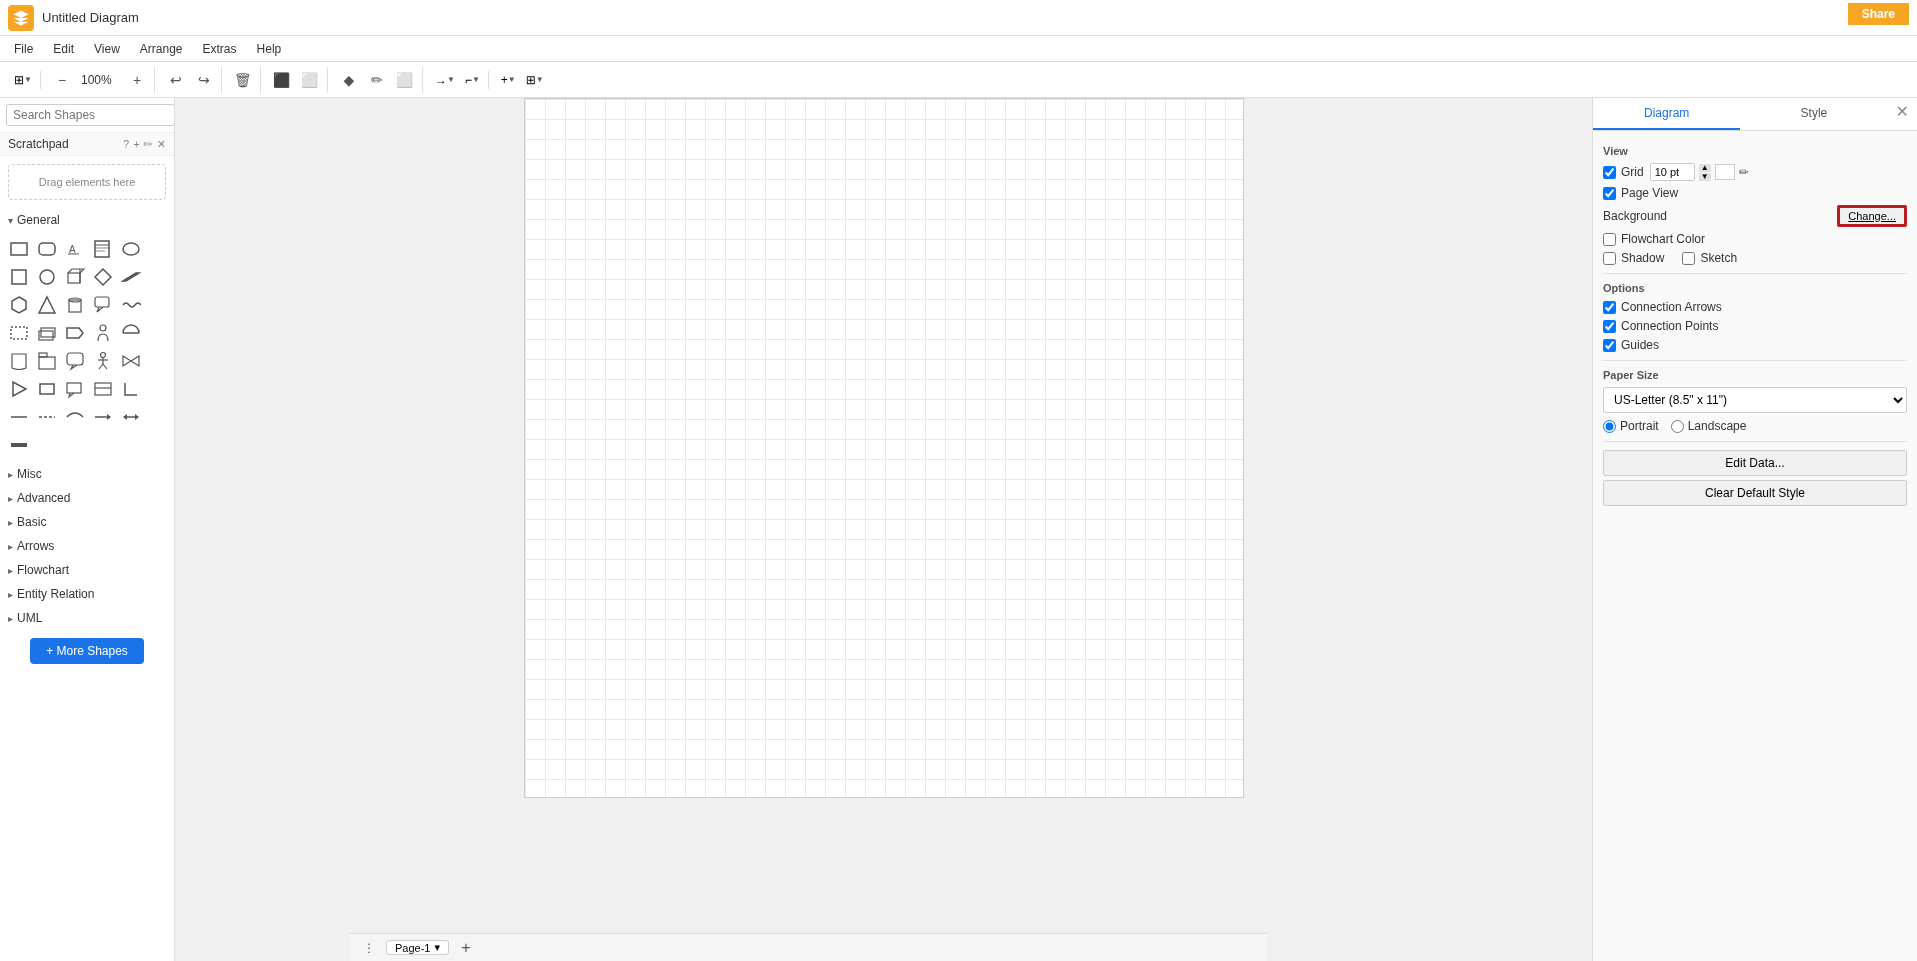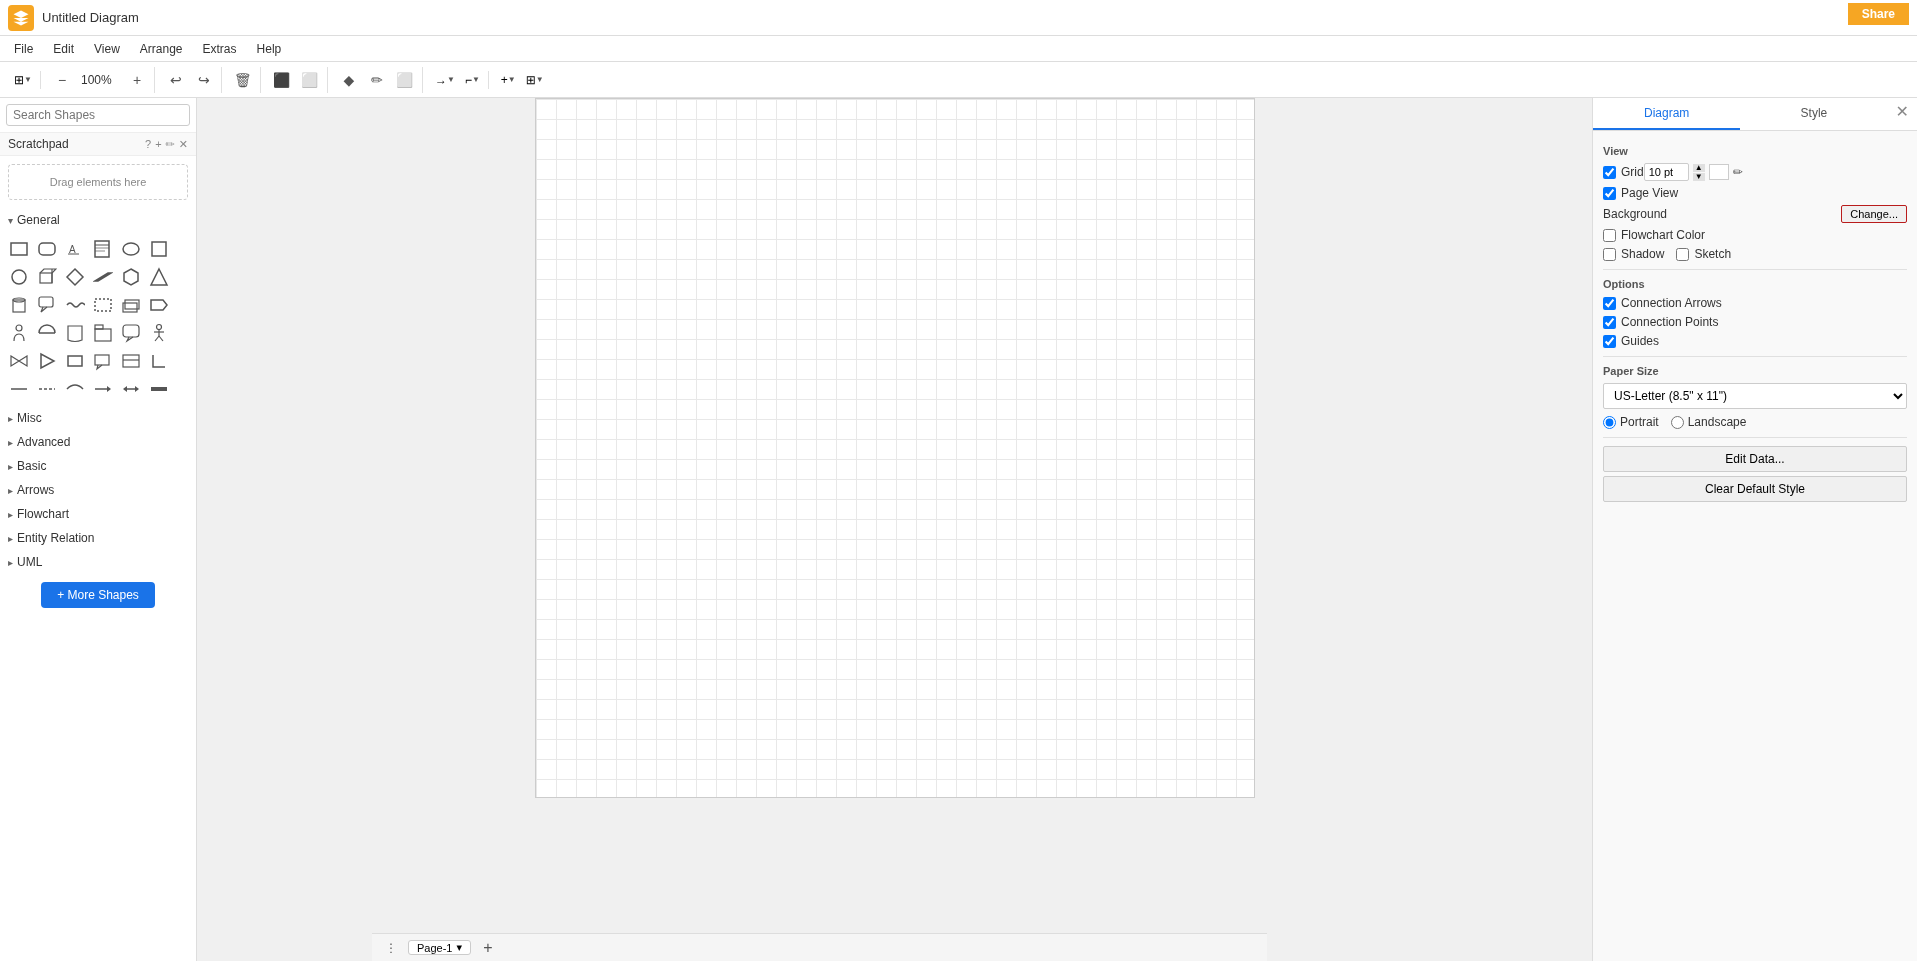--- a/index.html
+++ b/index.html
@@ -76,21 +76,21 @@
     .toolbar-btn-with-arrow { display: flex; align-items: center; cursor: pointer; padding: 2px 4px; border-radius: 3px; }
     .arrow-down { font-size: 8px; color: #555; }
     .zoom-control { display: flex; align-items: center; gap: 2px; padding: 0 4px; }
     .zoom-label { font-size: 12px; color: #333; cursor: pointer; min-width: 45px; }
 
     
     #main { display: flex; flex: 1; overflow: hidden; }
 
     
     #left-panel {
-      width: 197px;
+      width: 175px;
       background: #fff;
       border-right: 1px solid #ddd;
       display: flex;
       flex-direction: column;
       overflow: hidden;
     }
 
     
     #search-area {
       padding: 6px 6px;
@@ -271,20 +271,21 @@
       color: #555;
       font-weight: bold;
       margin-bottom: 6px;
       margin-top: 4px;
     }
 
     .option-row {
       display: flex;
       align-items: center;
       margin-bottom: 5px;
+      gap: 6px;
     }
     .option-row label { font-size: 12px; color: #333; }
 
     .checkbox-item {
       display: flex; align-items: center; gap: 5px;
       font-size: 12px; color: #333;
     }
     .checkbox-item input { margin: 0; }
 
     .grid-value-row {
@@ -299,25 +300,26 @@
     }
     .color-box {
       width: 20px; height: 16px;
       border: 1px solid #ccc;
       background: #fff;
       cursor: pointer;
     }
 
     .bg-btn {
       background: #f0f0f0;
-      border: 1px solid #b91c1c;
+      border: 3px solid #b91c1c;
       border-radius: 2px;
       padding: 2px 8px;
       font-size: 11px;
       cursor: pointer;
+      text-decoration: underline;
     }
 
     .divider { border: none; border-top: 1px solid #e0e0e0; margin: 8px 0; }
 
     .options-section { margin-top: 8px; }
     .options-title { font-size: 11px; color: #555; font-weight: bold; margin-bottom: 6px; }
 
     .paper-size-select {
       width: 100%;
       border: 1px solid #ccc;

